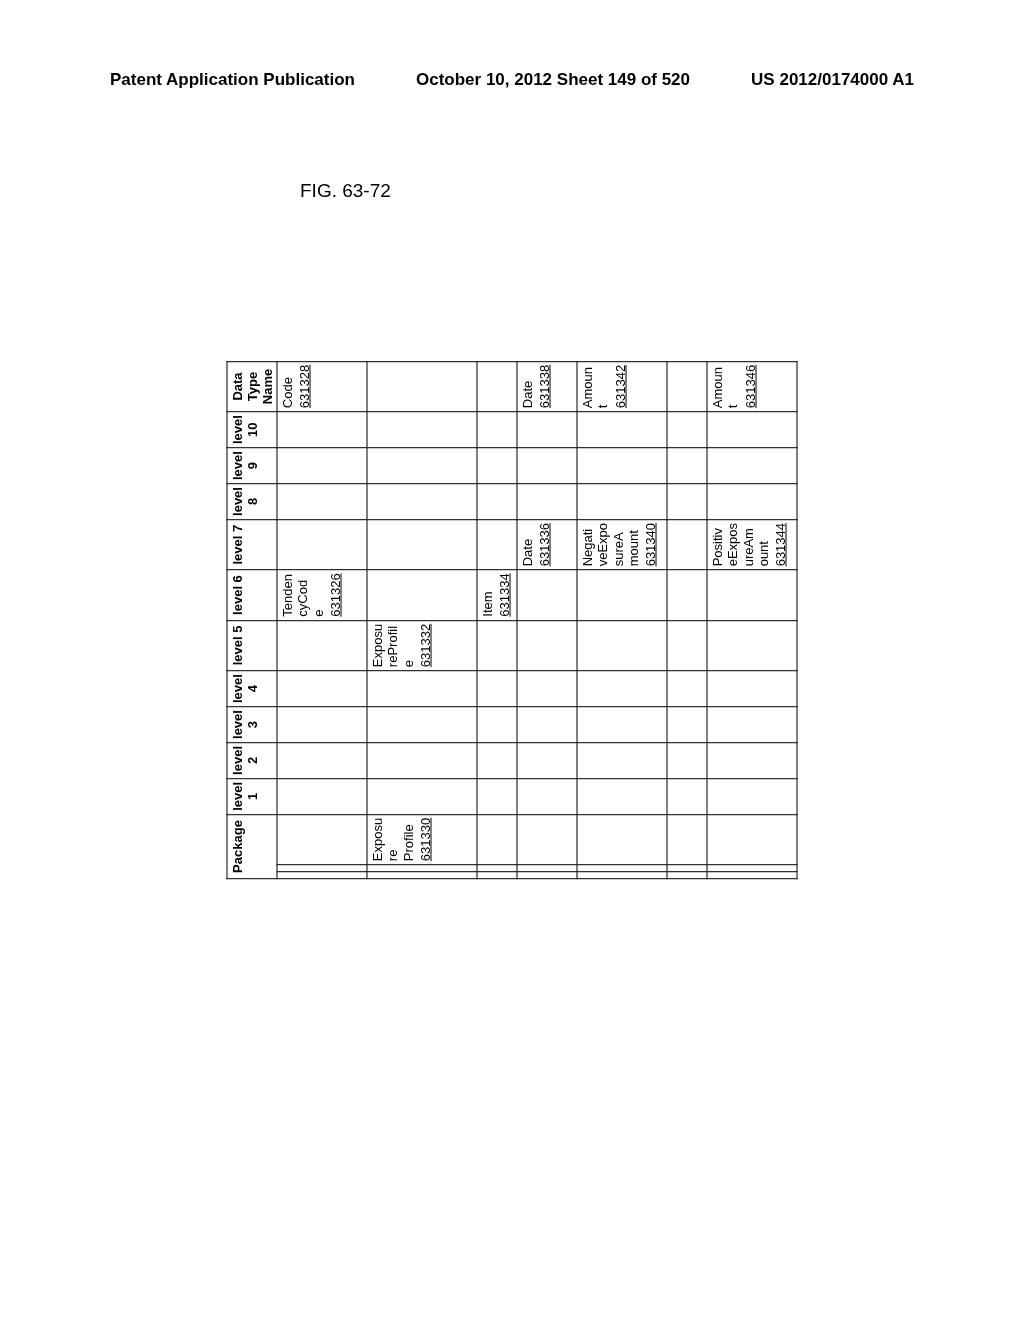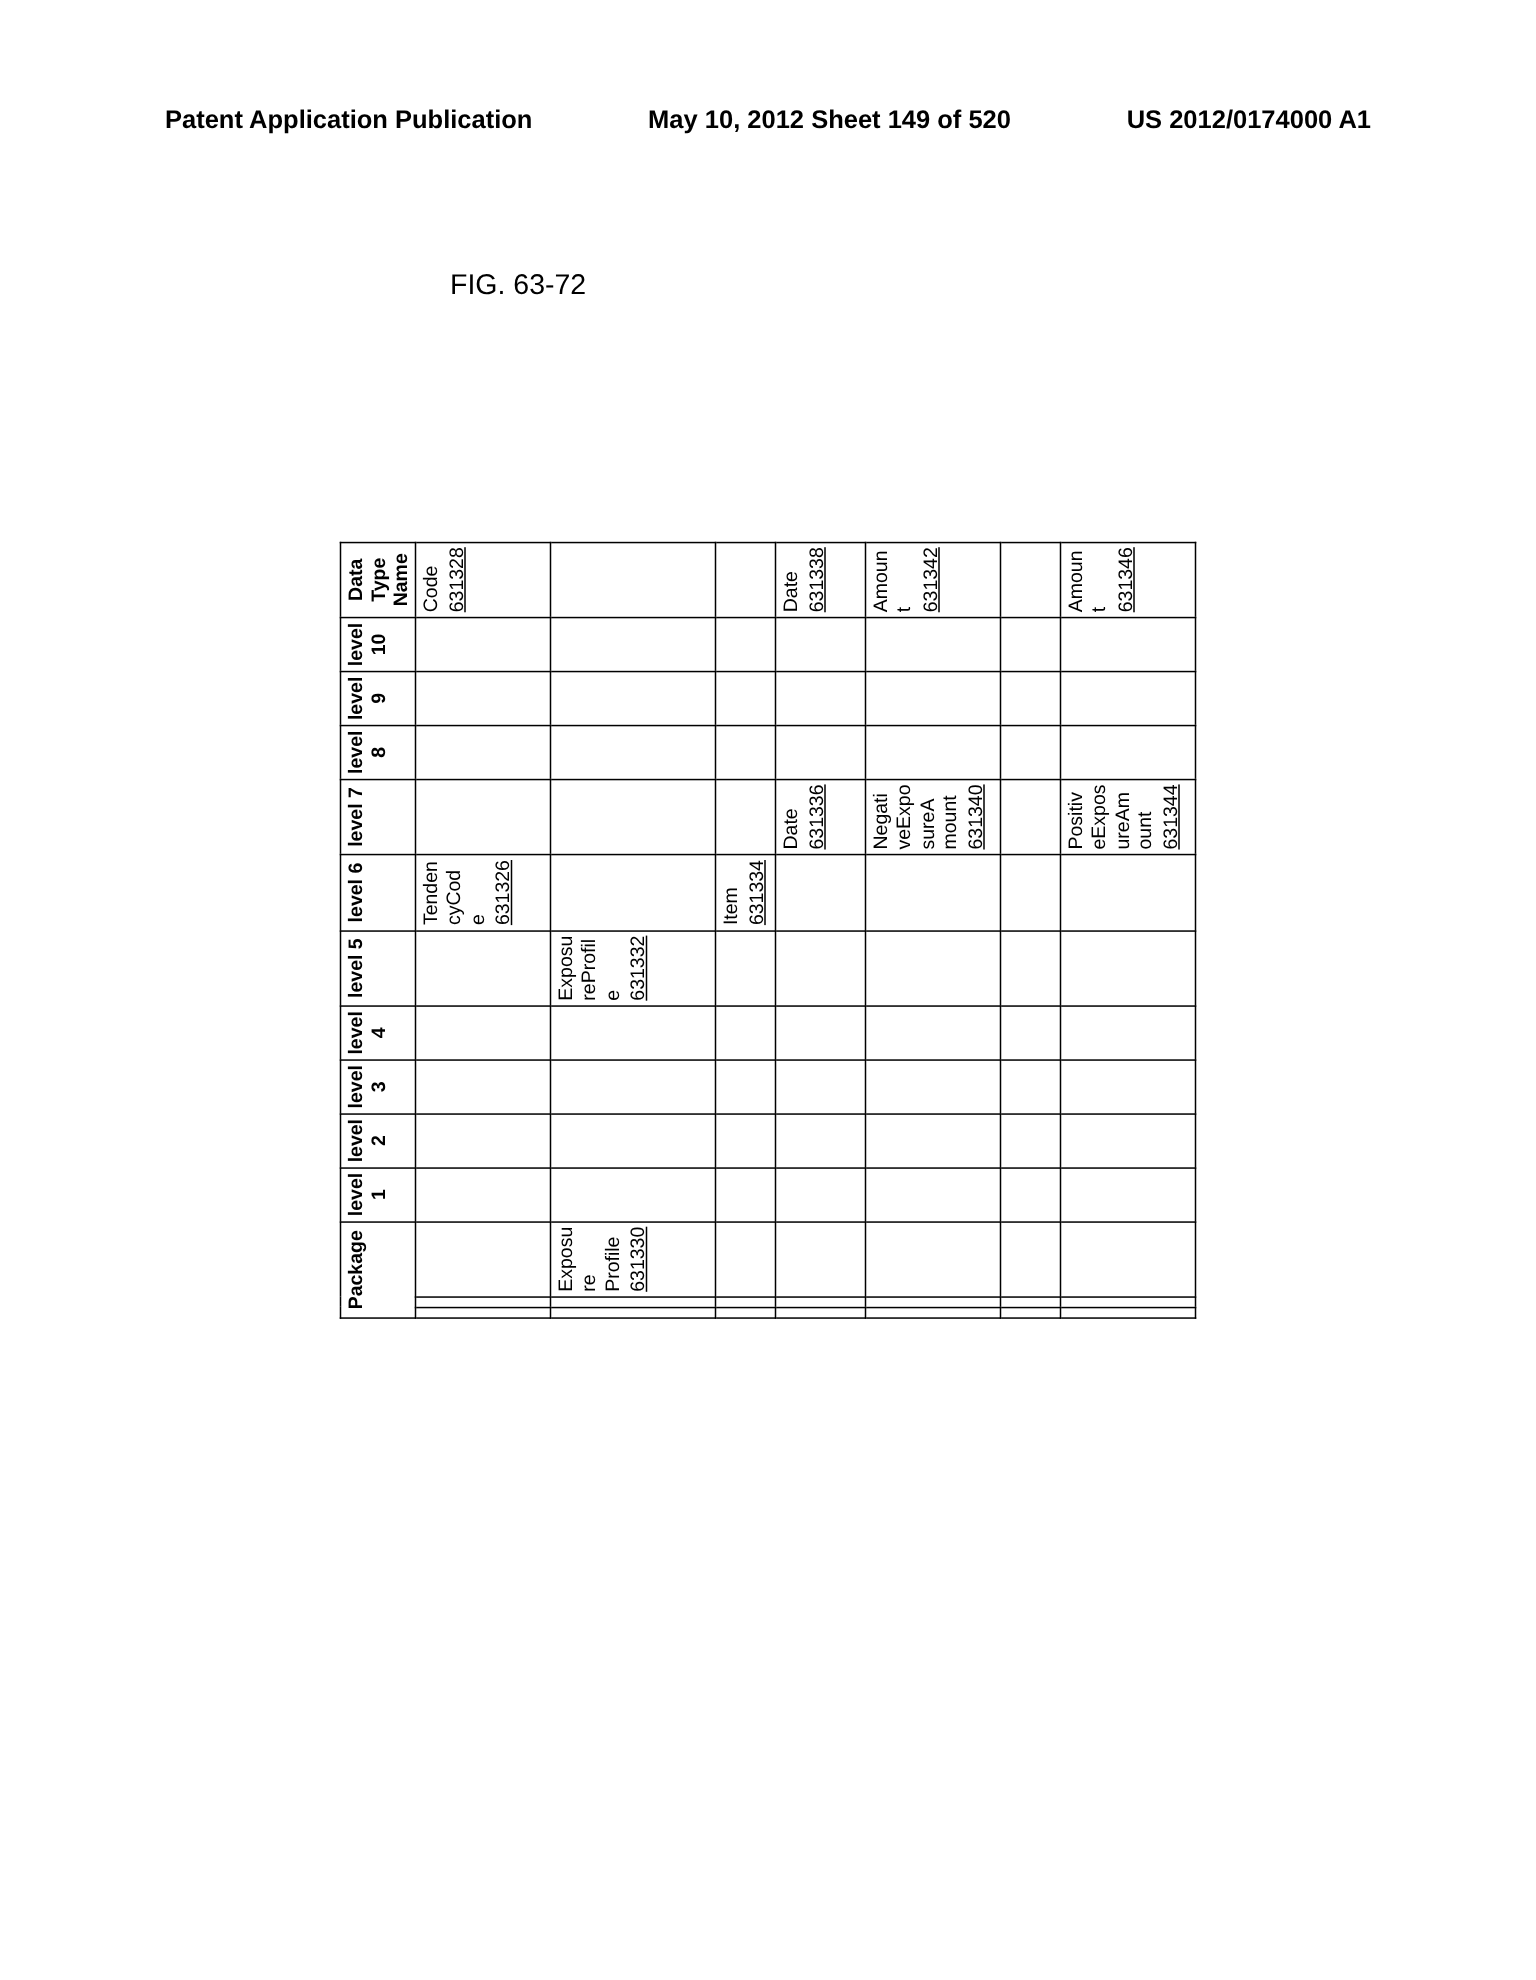--- a/index.html
+++ b/index.html
@@ -73,21 +73,21 @@
     height: 22px;
   }
 </style>
 </head>
 <body>
 
 <div class="page">
 
   <div class="header">
     <span>Patent Application Publication</span>
-    <span>May 10, 2012  Sheet 149 of 520</span>
+    <span>October 10, 2012  Sheet 149 of 520</span>
     <span>US 2012/0174000 A1</span>
   </div>
 
   <div class="fig-label">FIG. 63-72</div>
 
   <div class="table-wrap">
     <table class="grid">
       <colgroup>
         <col class="pkg-a">
           <col class="pkg-b">

